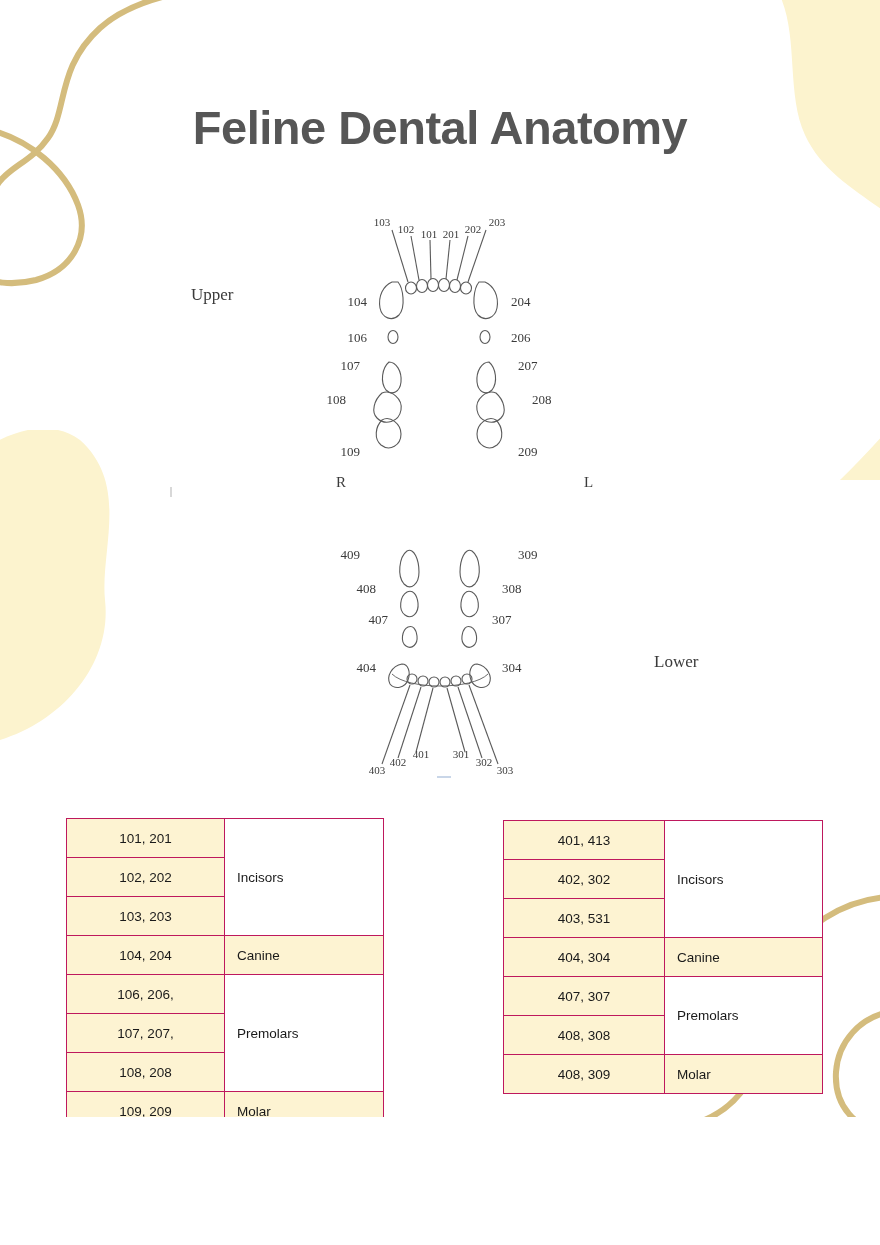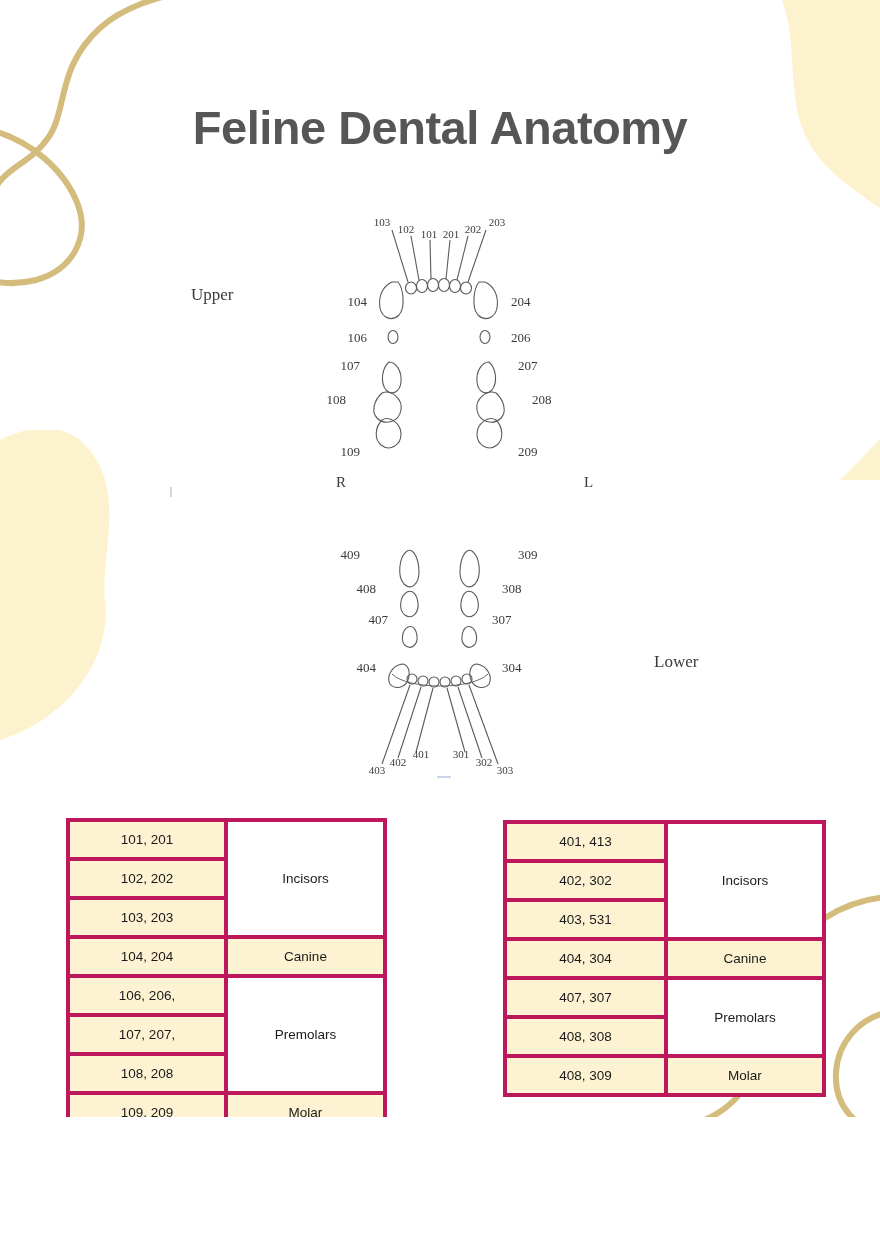--- a/index.html
+++ b/index.html
@@ -87,32 +87,32 @@
   
   .tbl {
     position: absolute;
     border-collapse: collapse;
     font-size: 13.5px;
     color: #1a1a1a;
   }
   .tbl-left  { top: 818px; left: 66px; }
   .tbl-right { top: 820px; left: 503px; }
   .tbl td {
-    border: 4px solid #be185d;
+    border: 1px solid #be185d;
     padding: 0 12px;
     height: 39px;
     box-sizing: border-box;
   }
   .tbl td.code {
     background: #fdf3d2;
     text-align: center;
     width: 158px;
   }
   .tbl td.name {
-    text-align: center;
+    text-align: left;
     width: 159px;
     background: #ffffff;
   }
   .tbl td.name.hl {
     background: #fdf3d2;
   }
   .tbl-right td.code { width: 161px; }
   .tbl-right td.name { width: 158px; }
   .stray-1 {
     position: absolute;

